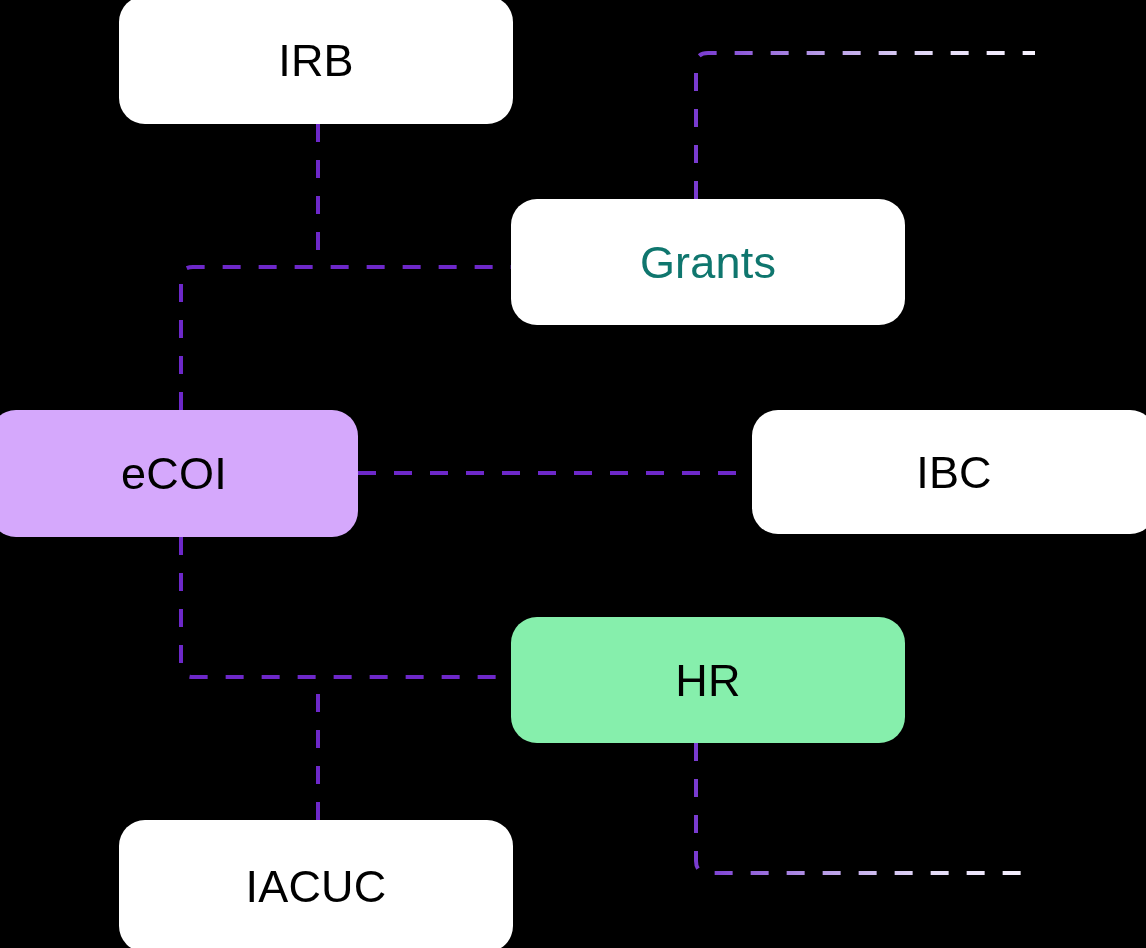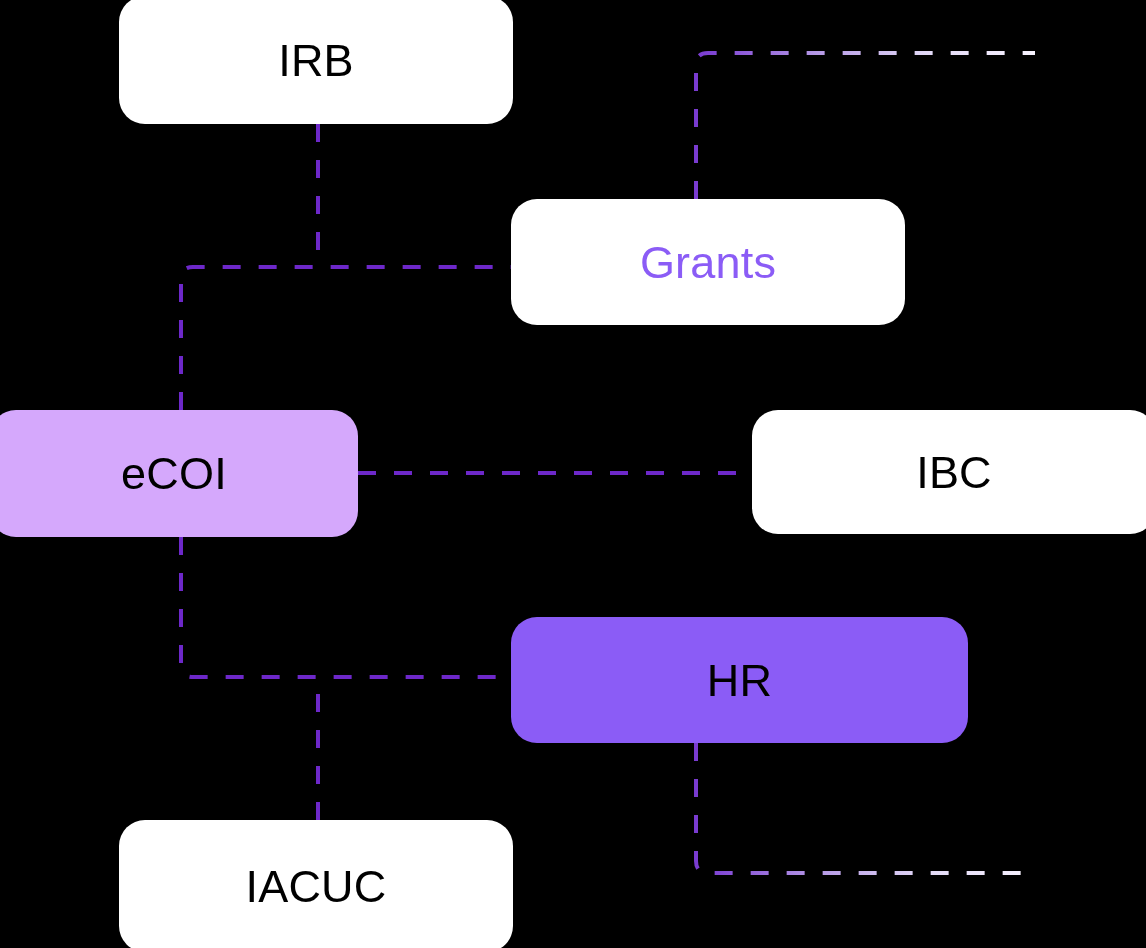--- a/index.html
+++ b/index.html
@@ -83,30 +83,30 @@
         <path d="M 181 537 L 181 665 Q 181 677 193 677 L 511 677" fill="none" stroke="#6d28c9" stroke-width="4" stroke-dasharray="18 18" stroke-linecap="butt"></path>
         <path d="M 318 820 L 318 677" fill="none" stroke="#6d28c9" stroke-width="4" stroke-dasharray="18 18" stroke-linecap="butt"></path>
         <path d="M 696 743 L 696 861 Q 696 873 708 873 L 1035 873" fill="none" stroke="url(#fadeRightBottom)" stroke-width="4" stroke-dasharray="18 18" stroke-linecap="butt"></path>
       </g>
   </svg>
 
   <div id="nodes-group">
       <div class="node" style="left: 119px; top: -4px; width: 394px; height: 128px; border-radius: 26px; background: rgb(255, 255, 255); color: rgb(0, 0, 0);">
         <span class="node-label">IRB</span>
       </div>
-      <div class="node" style="left: 511px; top: 199px; width: 394px; height: 126px; border-radius: 26px; background: rgb(255, 255, 255); color: #8b5cf6;">
+      <div class="node" style="left: 511px; top: 199px; width: 394px; height: 126px; border-radius: 26px; background: rgb(255, 255, 255); color: #0f766e;">
         <span class="node-label">Grants</span>
       </div>
       <div class="node highlight" style="left: -10px; top: 410px; width: 368px; height: 127px; border-radius: 26px; background: rgb(213, 168, 252); color: rgb(0, 0, 0);">
         <span class="node-label">eCOI</span>
       </div>
       <div class="node" style="left: 752px; top: 410px; width: 404px; height: 124px; border-radius: 26px; background: rgb(255, 255, 255); color: rgb(0, 0, 0);">
         <span class="node-label">IBC</span>
       </div>
-      <div class="node" style="left: 511px; top: 617px; width: 457px; height: 126px; border-radius: 26px; background: #8b5cf6; color: rgb(0, 0, 0); text-align: right;">
+      <div class="node" style="left: 511px; top: 617px; width: 394px; height: 126px; border-radius: 26px; background: #86efac; color: rgb(0, 0, 0); text-align: right;">
         <span class="node-label">HR</span>
       </div>
       <div class="node" style="left: 119px; top: 820px; width: 394px; height: 132px; border-radius: 26px; background: rgb(255, 255, 255); color: rgb(0, 0, 0);">
         <span class="node-label">IACUC</span>
       </div>
     </div>
 
 </div>
 
 </body></html>

